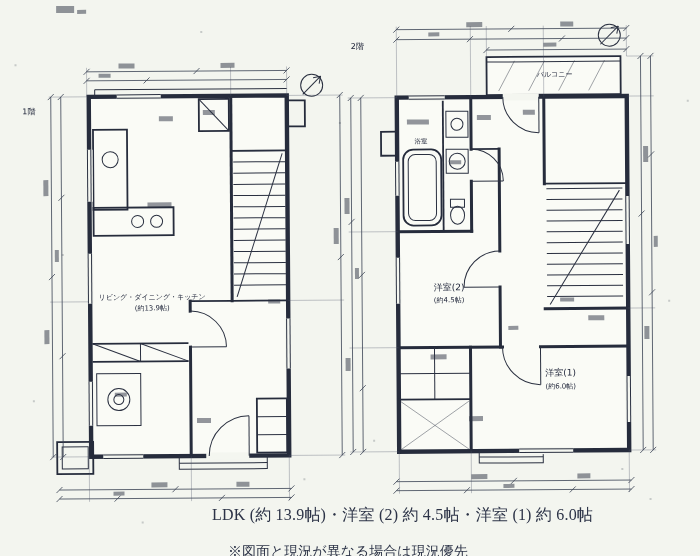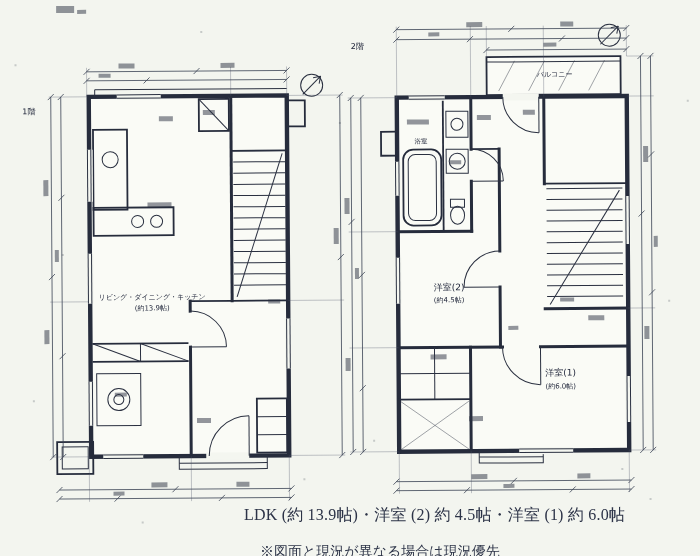--- a/index.html
+++ b/index.html
@@ -12,21 +12,21 @@
   .w1{stroke:#2a3040;stroke-width:1;fill:none}
   .w05{stroke:#2a3040;stroke-width:.55;fill:none;opacity:.8}
   .dimline{stroke:#3a4254;stroke-width:.8;fill:none}
   .extline{stroke:#4a5166;stroke-width:.5;fill:none;opacity:.65}
   .paperline{stroke:#f4f6f0;stroke-width:7;fill:none}
   .roomfill{fill:#fafbf6;stroke:none}
   .blob{fill:#2a3040;opacity:.5}
   .speck{fill:#2a3040;opacity:.22}
   text{fill:#20263a;font-family:"DejaVu Sans","Liberation Sans",sans-serif;}
   .caption{position:absolute;color:#2c3347;white-space:nowrap;
-           font-family:"Liberation Serif","DejaVu Serif",serif;margin-left:32px;}
+           font-family:"Liberation Serif","DejaVu Serif",serif;}
   .caption.summary{left:212px;top:505px;font-size:16px;letter-spacing:.2px;}
   .caption.note{left:228px;top:543px;font-size:14px;}
 </style>
 </head>
 <body>
 
 <div class="page">
   <svg width="700" height="556" viewBox="0 0 700 556">
     <g transform="rotate(-0.4 350 278)">
 

